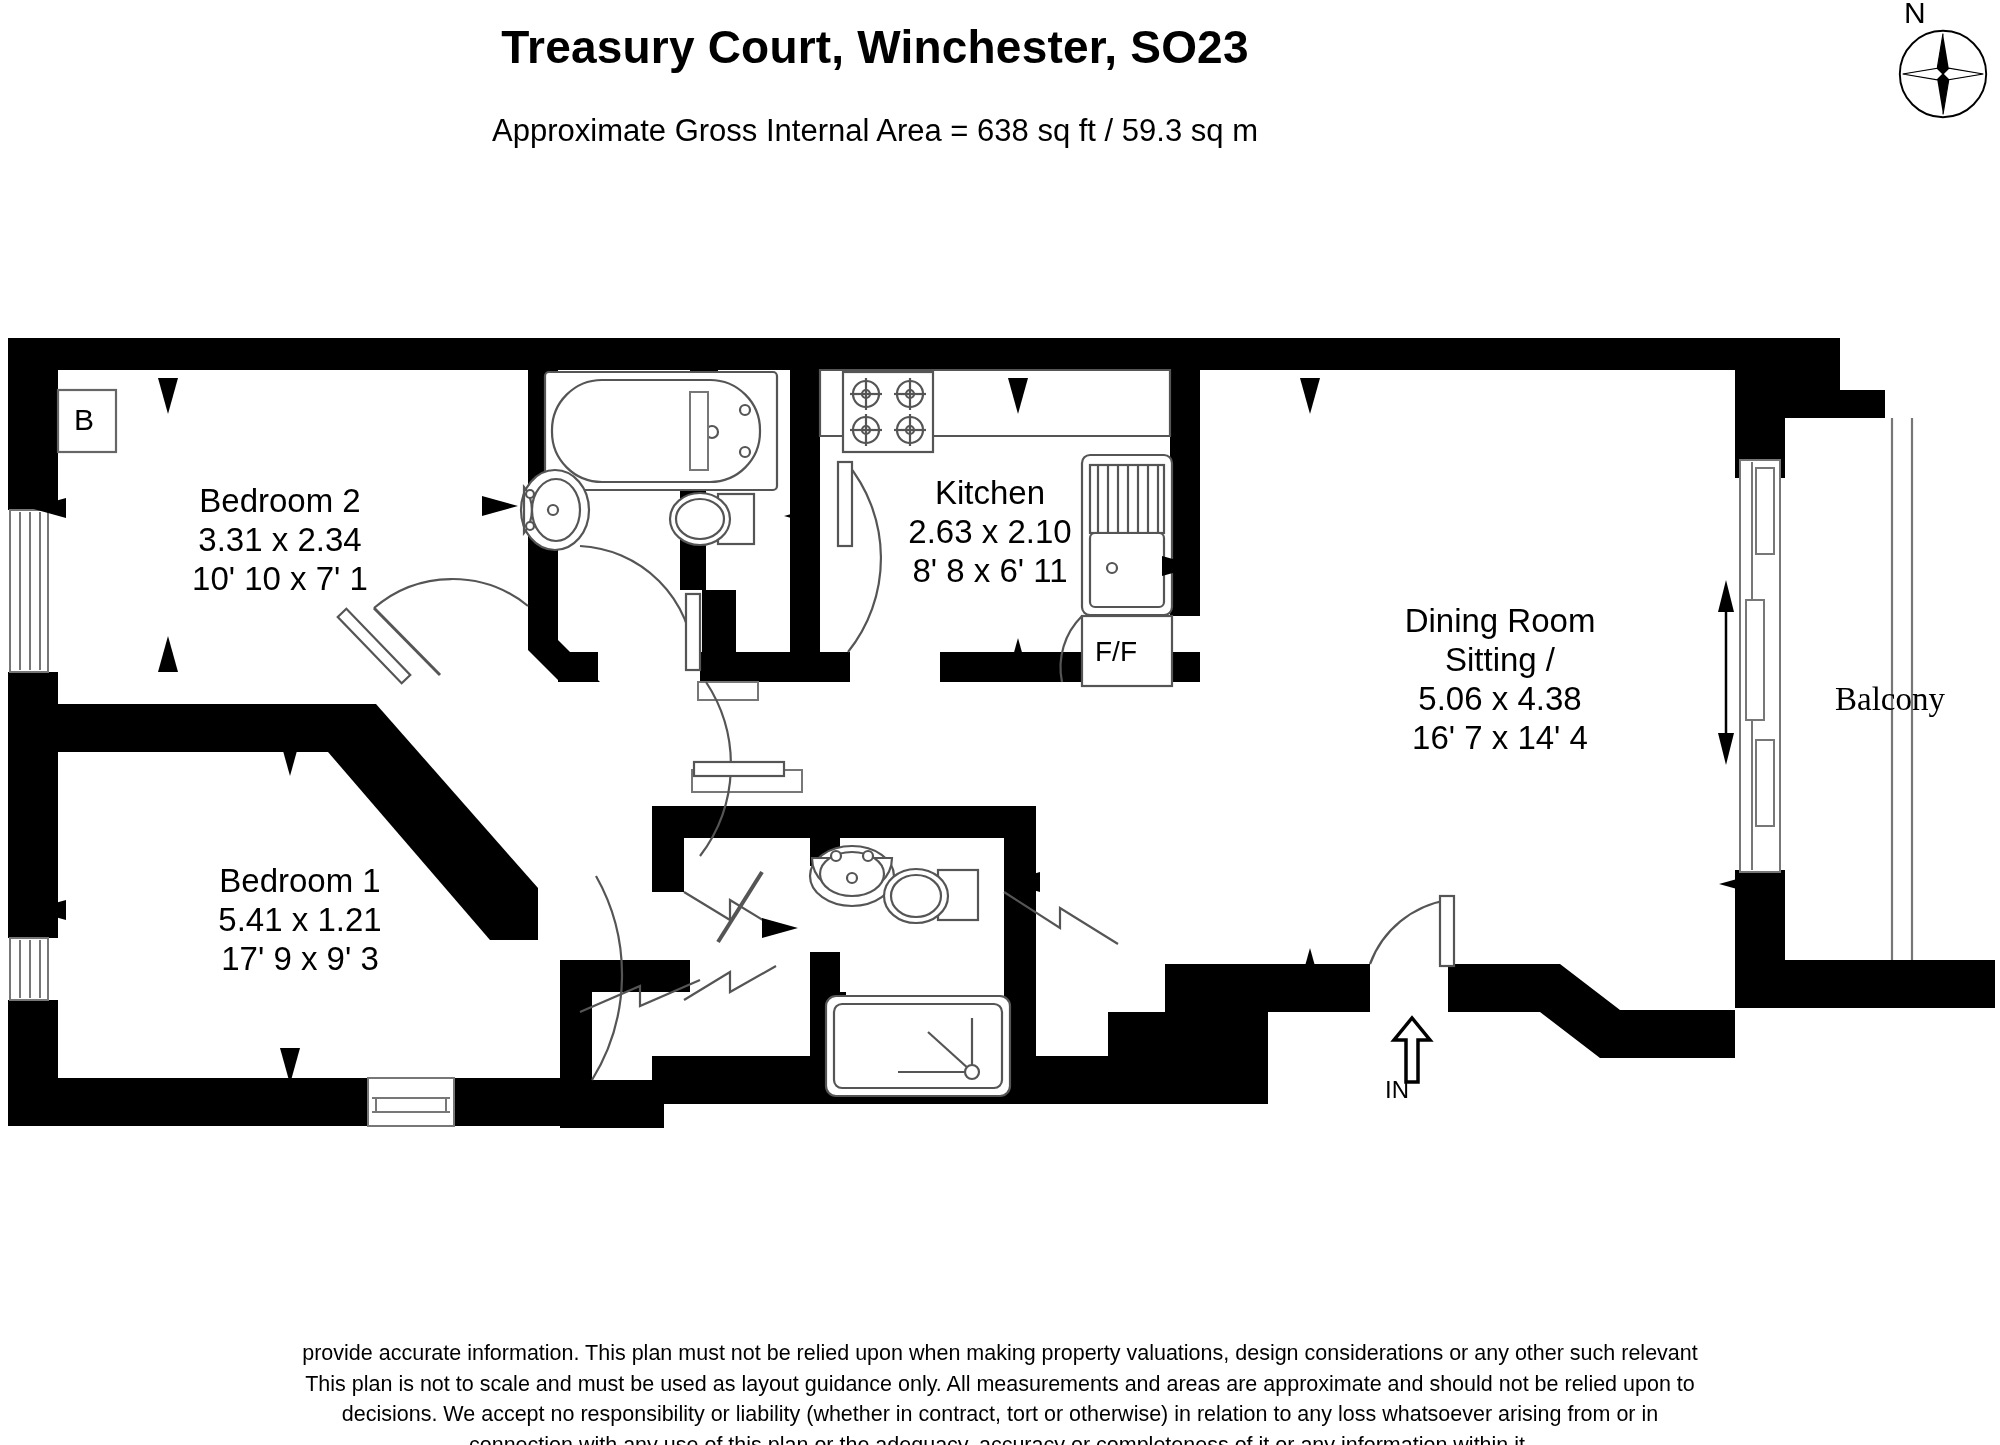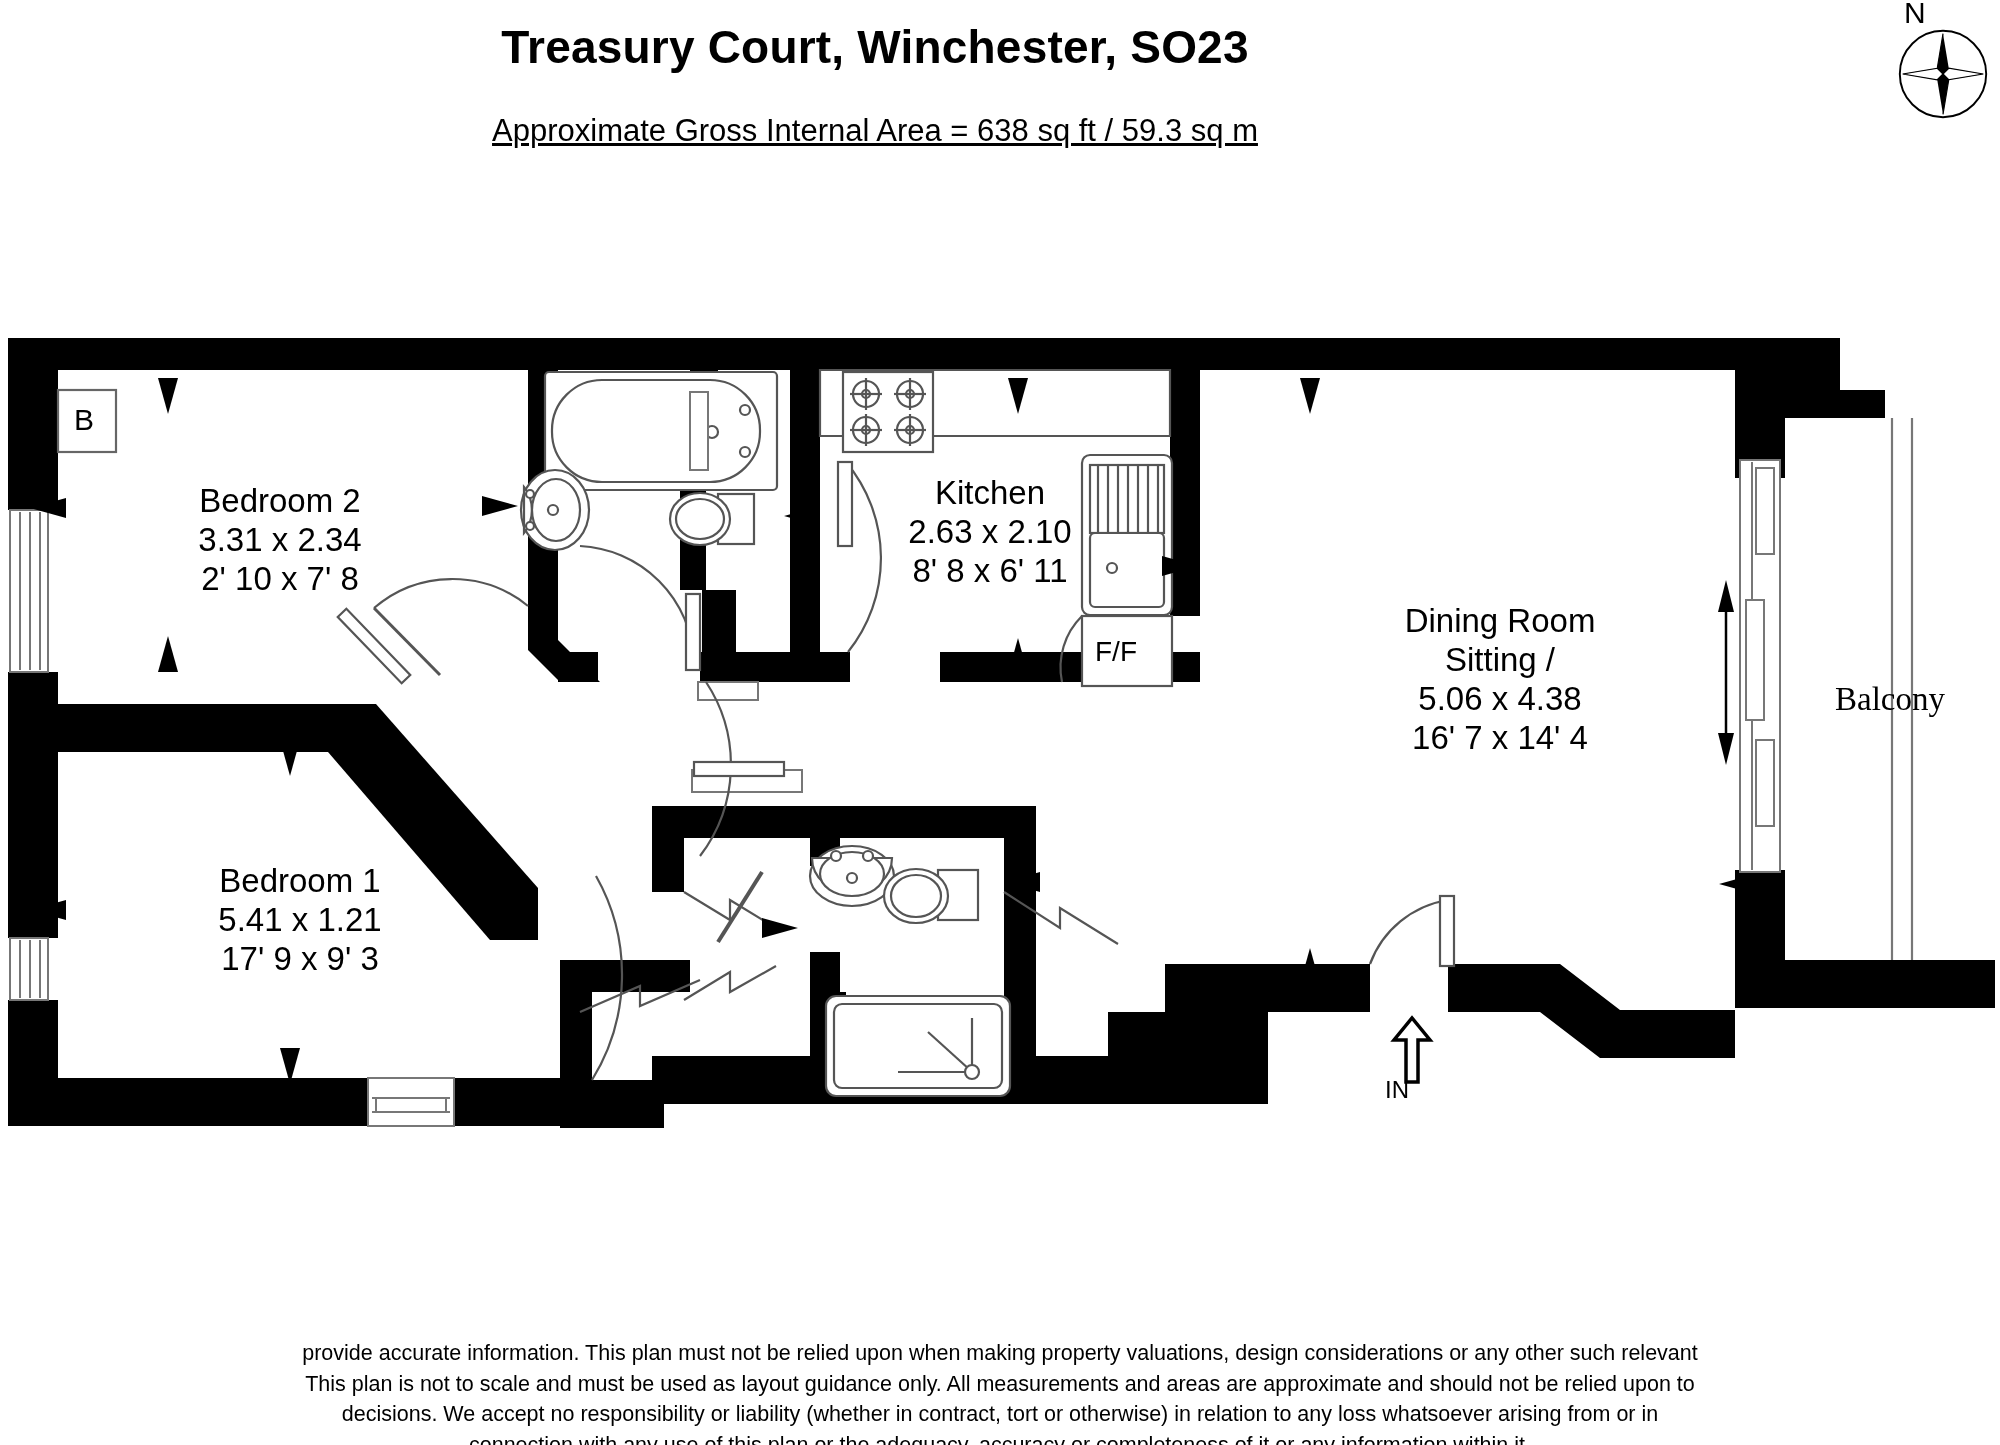--- a/index.html
+++ b/index.html
@@ -35,21 +35,20 @@
   }
   .subtitle {
     position: absolute;
     top: 113px;
     left: 0;
     width: 1750px;
     text-align: center;
     font-size: 31px;
     font-weight: normal;
     white-space: nowrap;
-    text-decoration: underline;
   }
   .compass {
     position: absolute;
     top: 26px;
     left: 1895px;
     width: 96px;
     height: 96px;
   }
   .compass-n {
     position: absolute;
@@ -386,21 +385,21 @@
 
     <g fill="#ffffff" stroke="#000000" stroke-width="3.5">
       <path d="M 1406,1018 L 1406,1060 L 1394,1060 L 1412,1082 L 1430,1060 L 1418,1060 L 1418,1018 Z" transform="rotate(180 1412 1050)"></path>
     </g>
 
   </svg>
 
   <div class="roomlabel" style="left:150px; top:482px; width:260px;">
     <span class="ln">Bedroom 2</span>
     <span class="ln">3.31 x 2.34</span>
-    <span class="ln">2' 10 x 7' 8</span>
+    <span class="ln">10' 10 x 7' 1</span>
   </div>
 
   <div class="roomlabel" style="left:170px; top:862px; width:260px;">
     <span class="ln">Bedroom 1</span>
     <span class="ln">5.41 x 1.21</span>
     <span class="ln">17' 9 x 9' 3</span>
   </div>
 
   <div class="roomlabel" style="left:860px; top:474px; width:260px;">
     <span class="ln">Kitchen</span>

